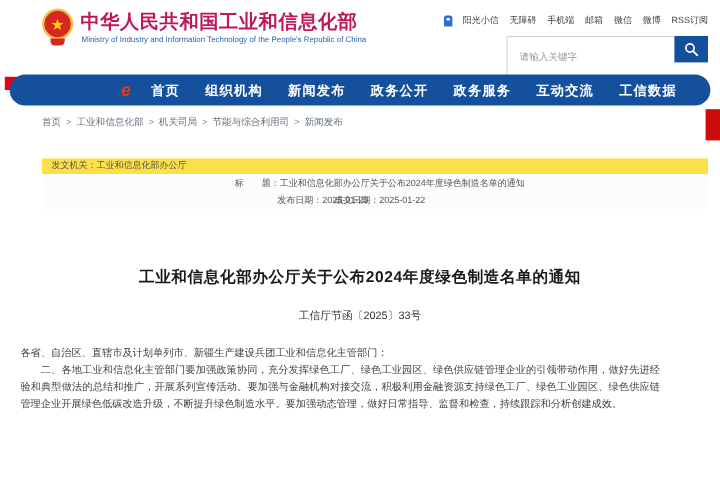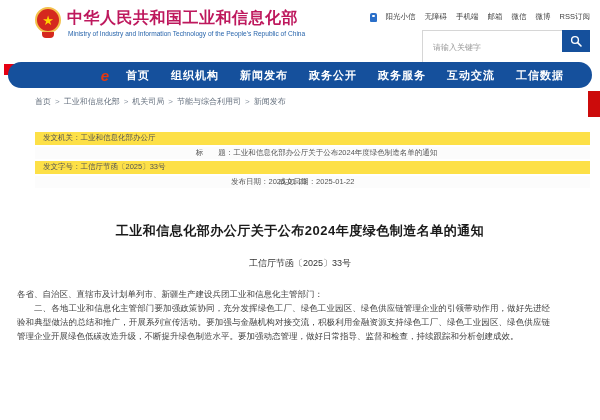--- a/index.html
+++ b/index.html
@@ -129,23 +129,20 @@
     <span class="crumb">新闻发布</span>
   </div>
 
   <div class="meta">
     <div class="meta-row odd">
       <span class="meta-label">发文机关：</span><span>工业和信息化部办公厅</span>
     </div>
     <div class="meta-row even">
       <span class="meta-label">标　　题：</span><span>工业和信息化部办公厅关于公布2024年度绿色制造名单的通知</span>
     </div>
-    <div class="meta-row odd">
-      <span class="meta-label">发文字号：</span><span>工信厅节函〔2025〕33号</span>
-    </div>
     <div class="meta-row even">
       <span class="meta-label">成文日期：</span><span>2025-01-22</span>
       <span class="meta-cell2"><span class="meta-label">发布日期：</span><span>2025-01-23</span></span>
     </div>
   </div>
 
   <h1 class="article-title">工业和信息化部办公厅关于公布2024年度绿色制造名单的通知</h1>
   <div class="doc-number">工信厅节函〔2025〕33号</div>
 
   <div class="article-body">

